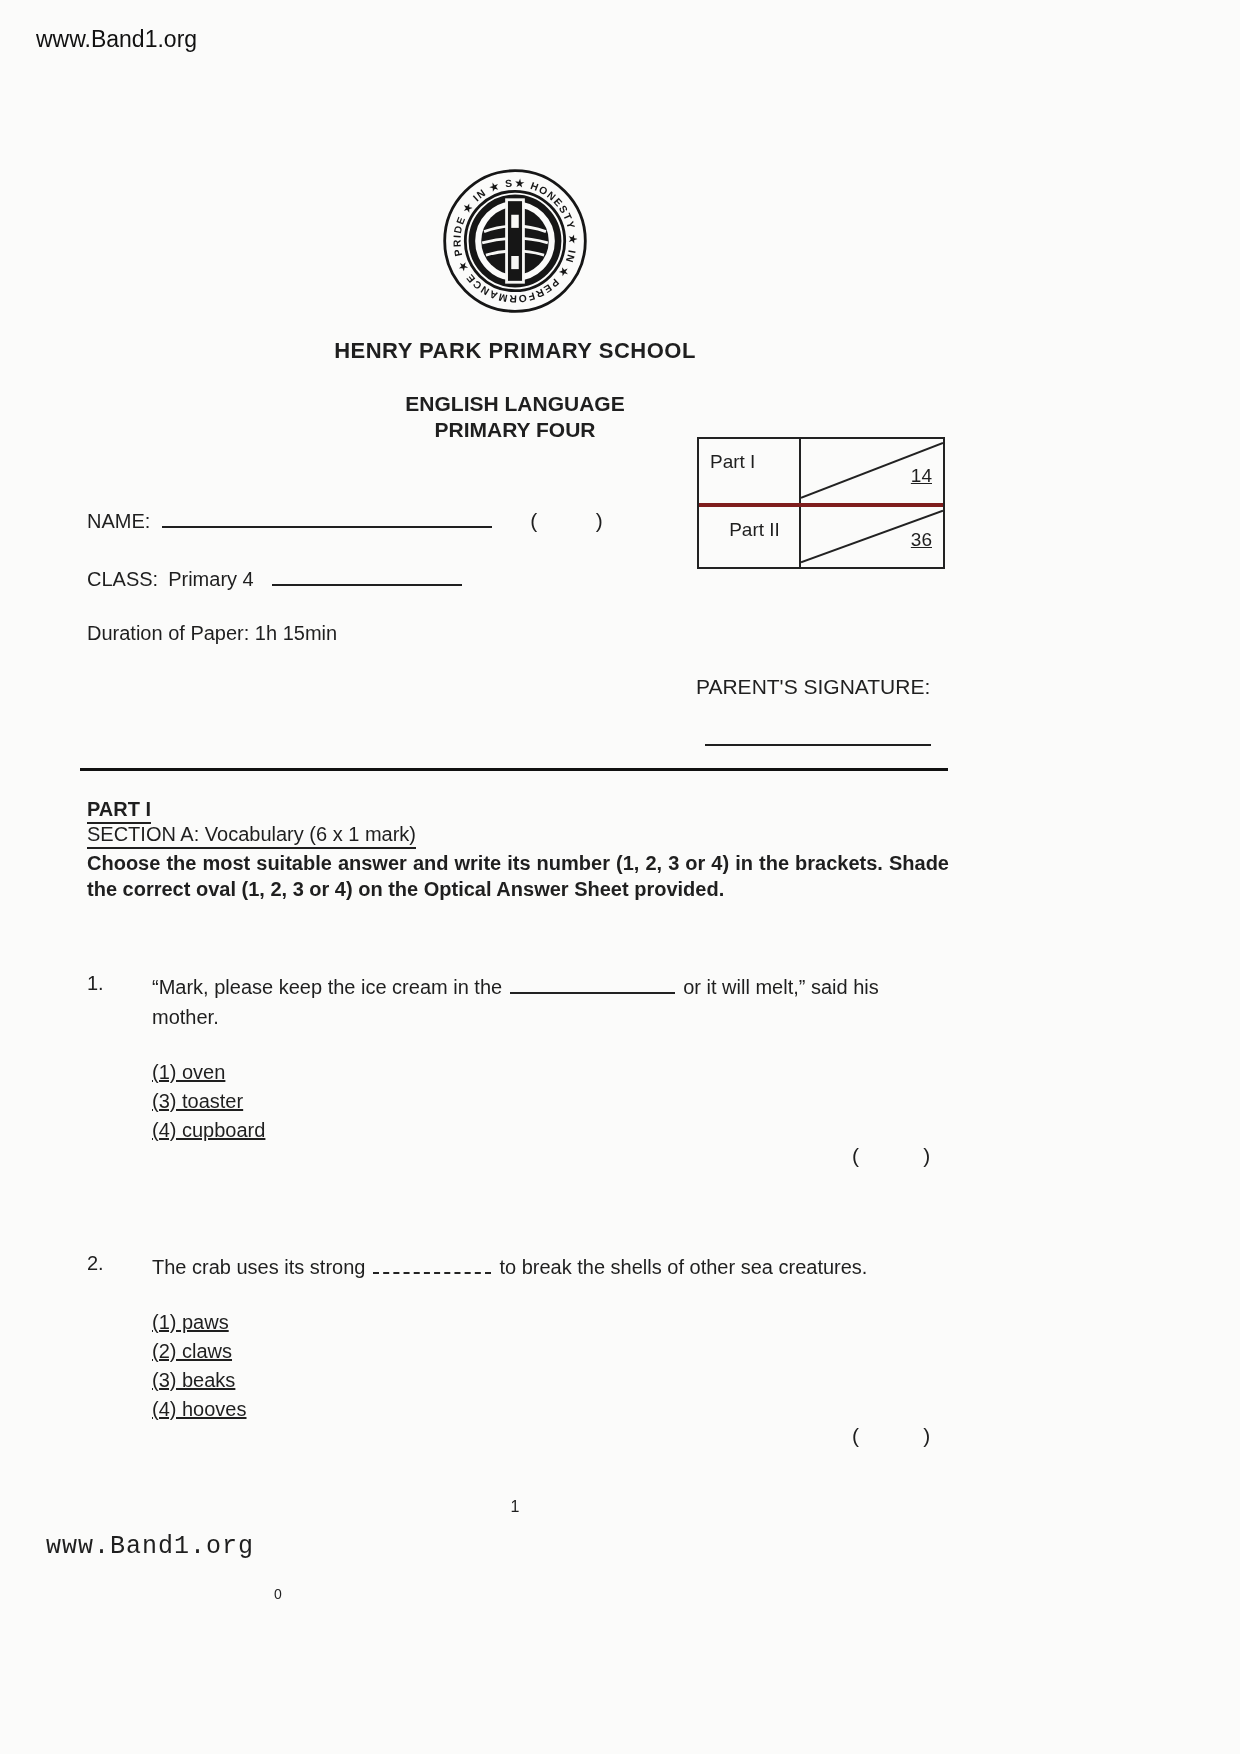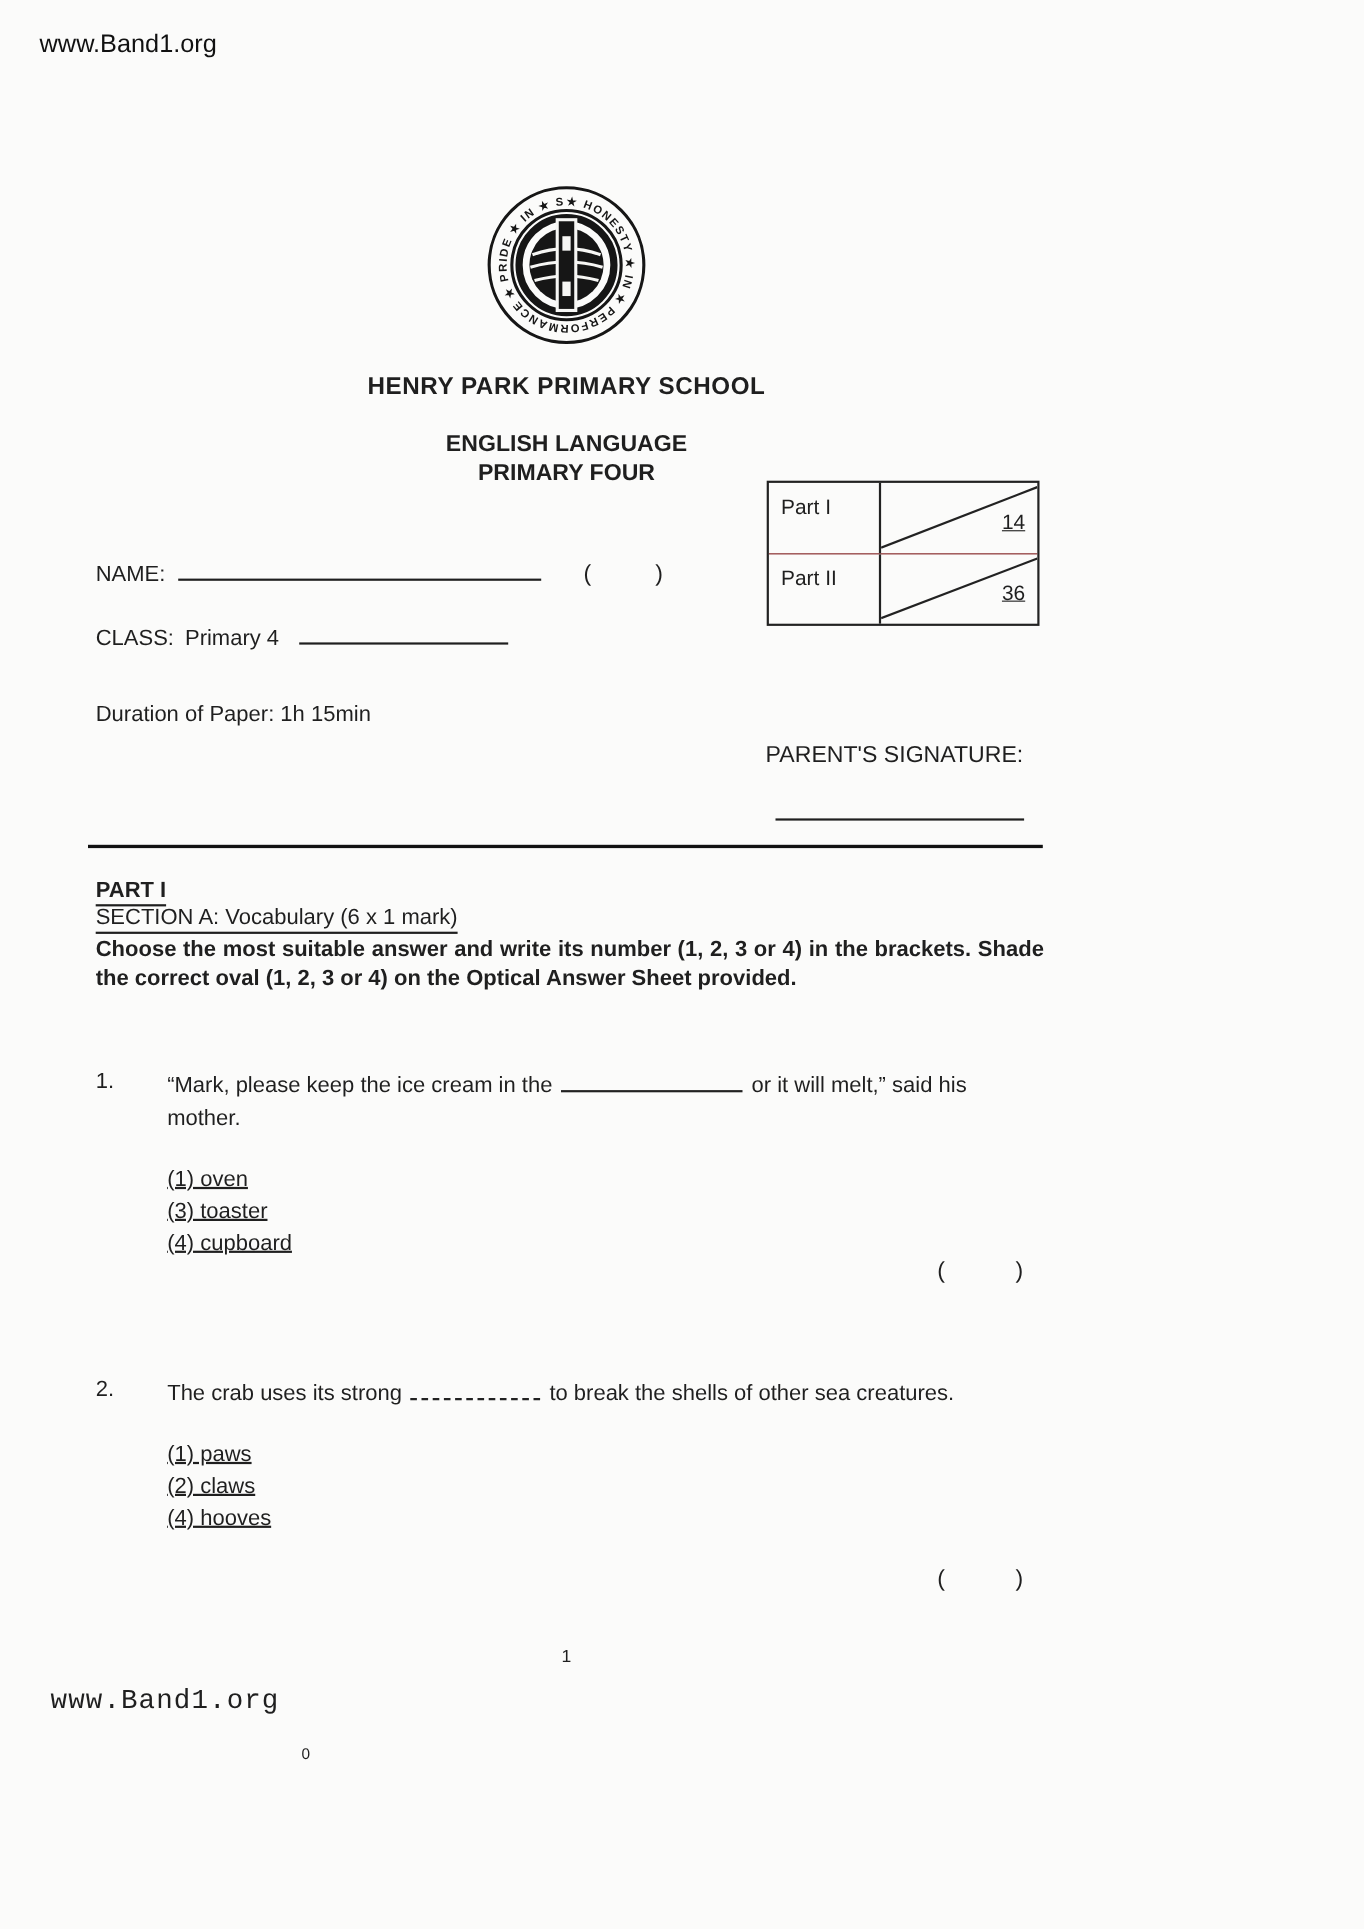--- a/index.html
+++ b/index.html
@@ -19,34 +19,34 @@
   .logo { position: absolute; left: 436px; top: 166px; width: 158px; height: 150px; }
   .logo svg { width: 100%; height: 100%; }
 
   .center-band { position: absolute; left: 0; width: 1030px; text-align: center; }
   .school   { top: 338px; font-weight: bold; font-size: 22px; letter-spacing: .5px; }
   .subject  { top: 392px; font-weight: bold; font-size: 21px; }
   .level    { top: 418px; font-weight: bold; font-size: 21px; }
 
   .score-table { position: absolute; left: 697px; top: 437px; width: 248px; border: 2px solid #222; background: transparent; }
   .score-row { display: flex; height: 64px; }
-  .score-row + .score-row { border-top: 1px solid #7f1d1d; }
+  .score-row + .score-row { border-top: 4px solid #7f1d1d; text-align: center; }
   .score-label { width: 102px; border-right: 2px solid #222; padding: 12px 0 0 11px; font-size: 19px; }
   .score-cell { flex: 1; position: relative; }
   .score-cell svg { position: absolute; inset: 0; width: 100%; height: 100%; }
   .score-num { position: absolute; right: 11px; bottom: 16px; font-size: 19px; text-decoration: underline; }
 
   .name-row { position: absolute; left: 87px; top: 508px; font-size: 20px; }
   .fill-line { display: inline-block; border-bottom: 2px solid #1f1f1f; height: 20px; vertical-align: baseline; }
   .name-line { width: 330px; margin-left: 12px; }
   .parens { margin-left: 38px; font-size: 21px; }
   .class-row { position: absolute; left: 87px; top: 566px; font-size: 20px; }
   .class-value { margin-left: 10px; }
   .class-line { width: 190px; margin-left: 18px; }
-  .duration { position: absolute; left: 87px; top: 622px; font-size: 20px; margin-top: 16px; }
+  .duration { position: absolute; left: 87px; top: 622px; font-size: 20px; }
 
   .parent-sig { position: absolute; left: 696px; top: 675px; font-size: 21px; }
   .sig-line { position: absolute; left: 705px; top: 744px; width: 226px; border-top: 2px solid #1f1f1f; }
 
   .divider { position: absolute; left: 80px; top: 768px; width: 868px; border-top: 3px solid #111; }
 
   .part-title { position: absolute; left: 87px; top: 798px; font-size: 20px; font-weight: bold; }
   .section-heading { position: absolute; left: 87px; top: 823px; font-size: 20px; font-weight: normal; }
   .u { display: inline-block; border-bottom: 2px solid #1f1f1f; padding-bottom: 1px; }
 
@@ -161,20 +161,21 @@
   </div>
   <div class="bracket bracket-q1">(&nbsp;&nbsp;&nbsp;&nbsp;&nbsp;&nbsp;&nbsp;&nbsp;&nbsp;&nbsp;&nbsp;)</div>
 
   <div class="question q2">
     <div class="q-num">2.</div>
     <div class="q-body">
       <span>The crab uses its strong</span><span class="blank blank-dashed"></span><span>to break the shells of other sea creatures.</span>
       <div class="options">
         <div class="option">(1) paws</div>
         <div class="option">(2) claws</div>
+        <div class="option">(3) beaks</div>
         <div class="option">(4) hooves</div>
       </div>
     </div>
   </div>
   <div class="bracket bracket-q2">(&nbsp;&nbsp;&nbsp;&nbsp;&nbsp;&nbsp;&nbsp;&nbsp;&nbsp;&nbsp;&nbsp;)</div>
 
   <div class="page-num">1</div>
   <div class="wm-bottom">www.Band1.org</div>
   <div class="footer-mark">0</div>
 

